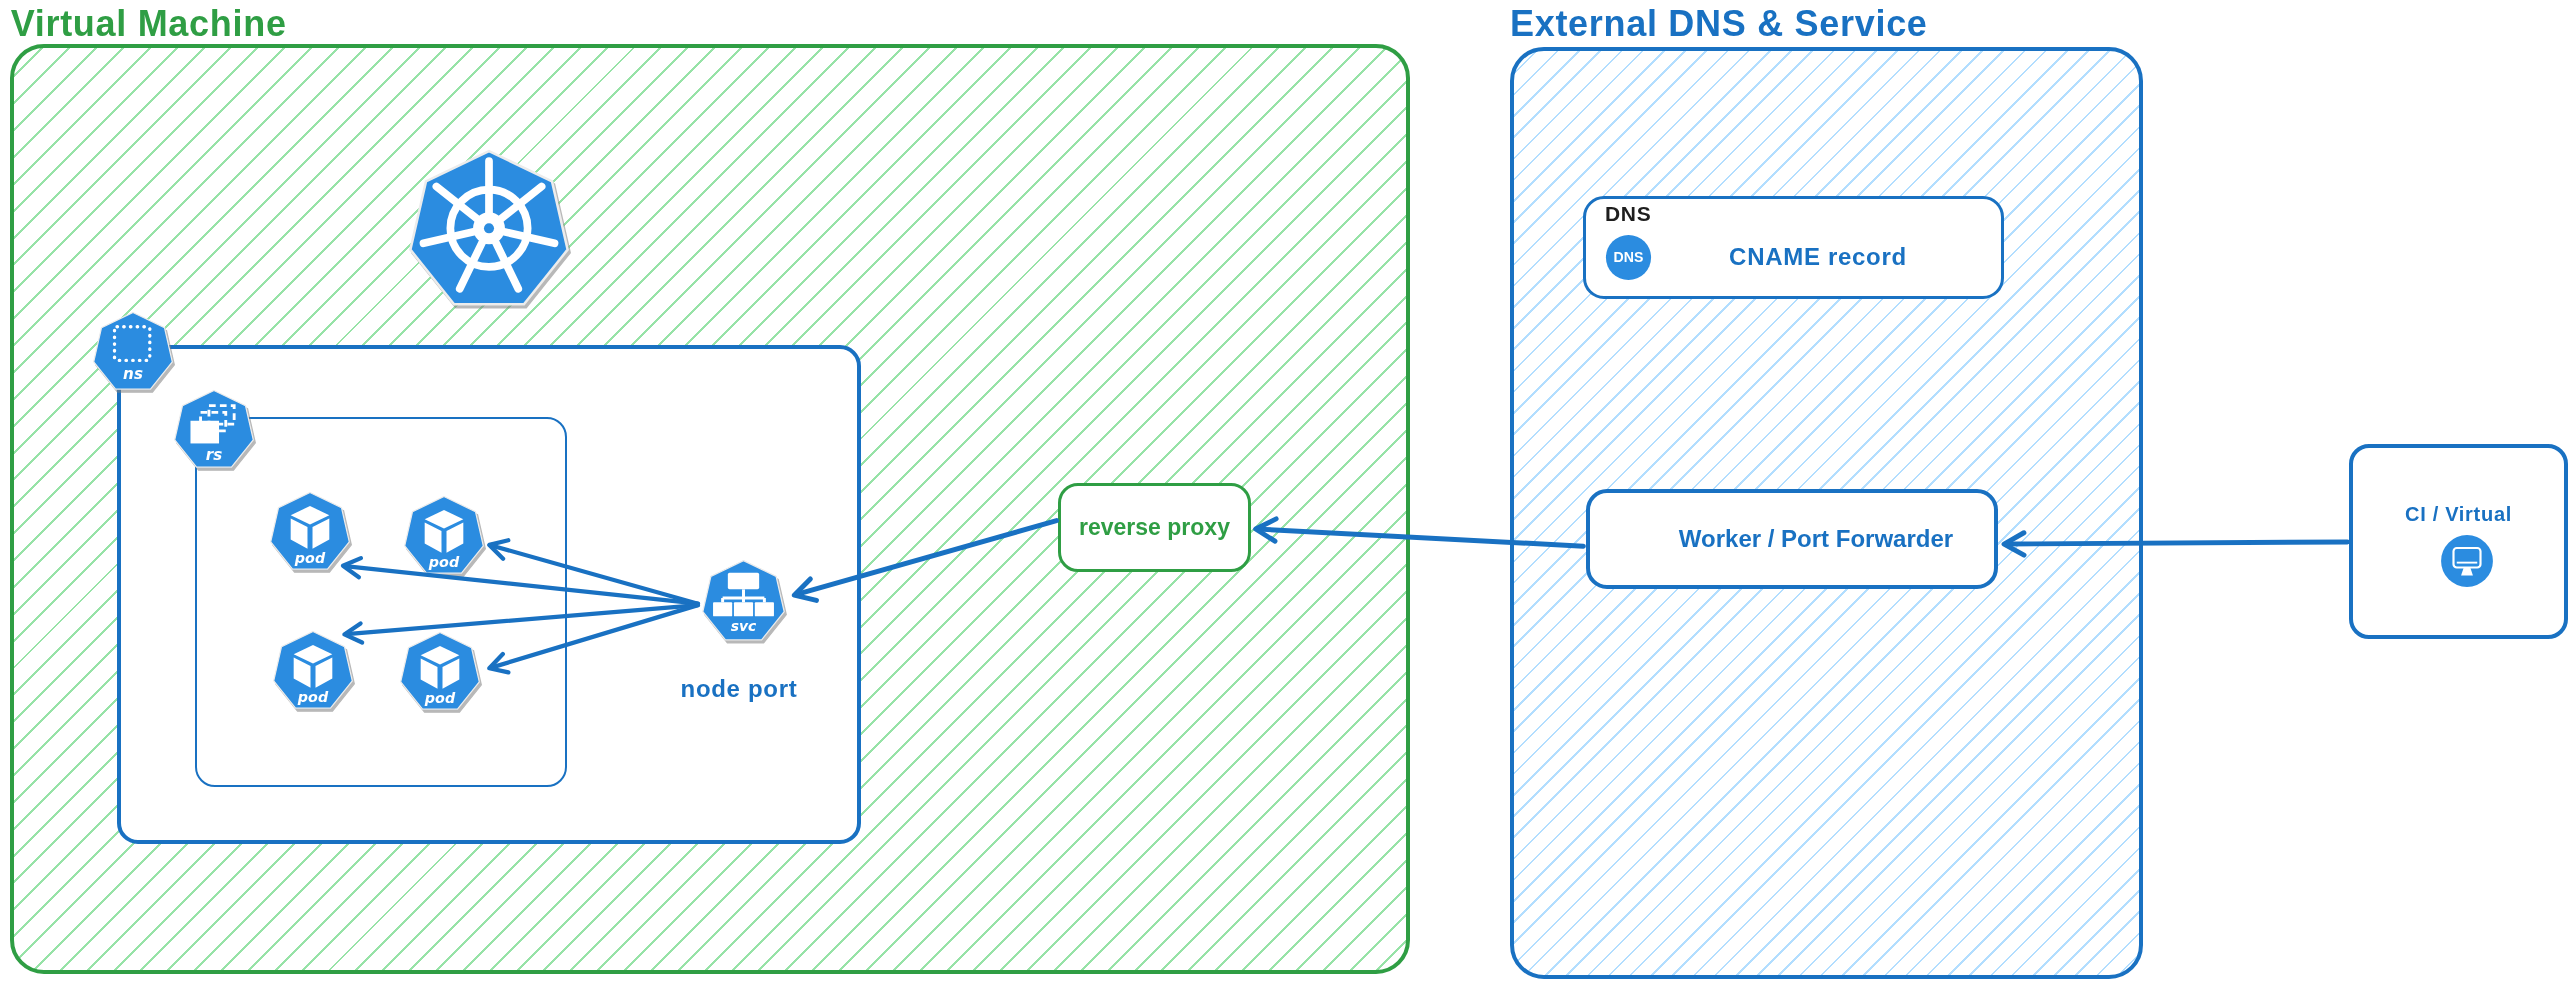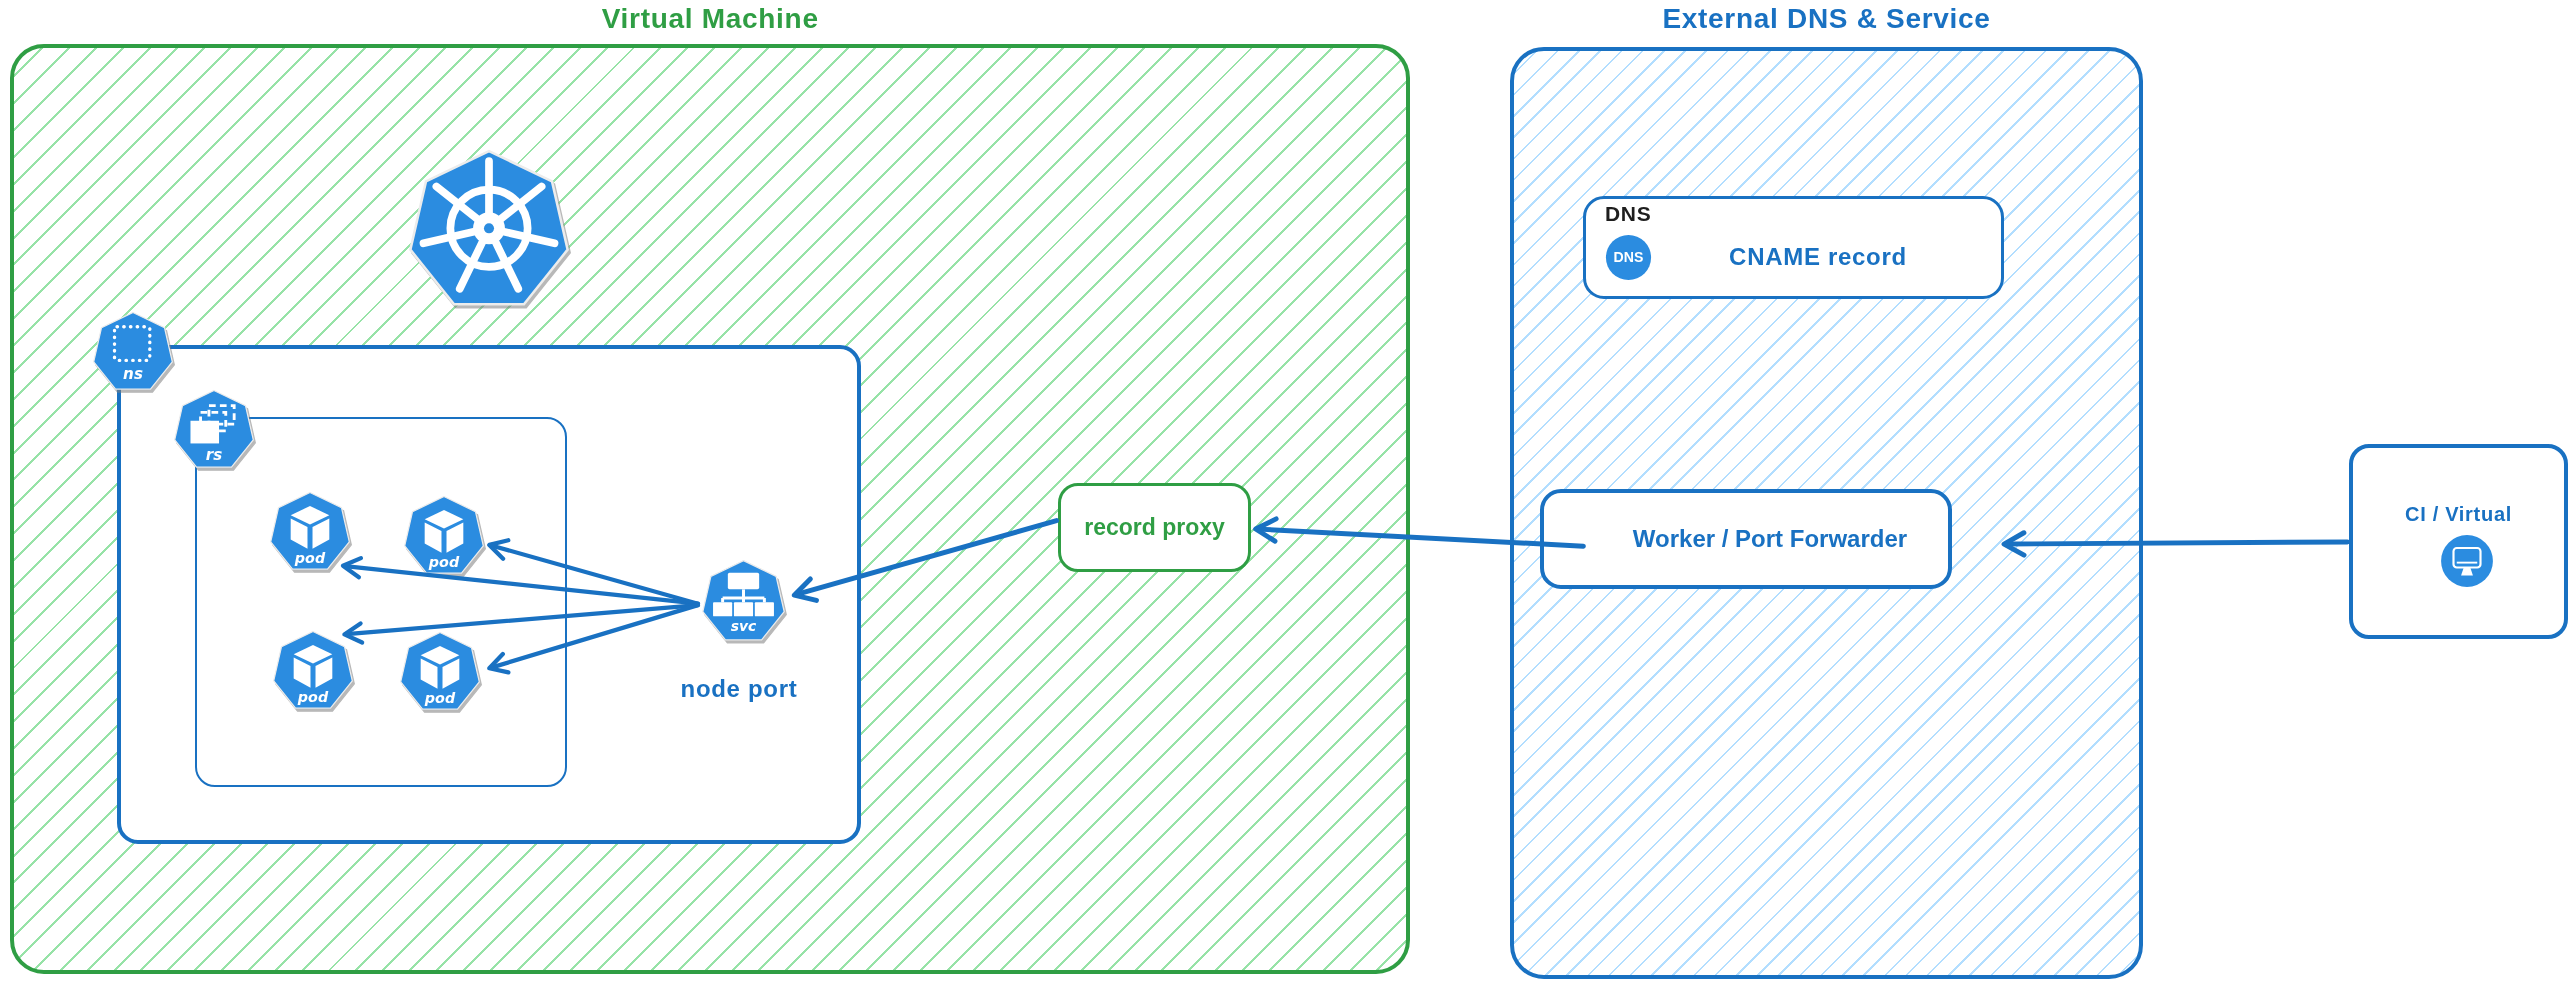--- a/index.html
+++ b/index.html
@@ -12,21 +12,21 @@
   }
   *{box-sizing:border-box;margin:0;padding:0;}
   html,body{background:#ffffff;}
   body{
     font-family:"Liberation Sans","DejaVu Sans",sans-serif;
     width:2576px;height:983px;position:relative;overflow:hidden;
   }
   .abs{position:absolute;}
   
   .group-title{
-    text-align:center;font-size:28px;font-weight:bold;letter-spacing:0.7px;
+    font-size:36px;font-weight:bold;letter-spacing:0.7px;
   }
   .vm-title{left:10.7px;top:2.8px;width:1399px;color:var(--green);}
   .ext-title{left:1510px;top:2.8px;width:633px;color:var(--blue);}
   .vm-box{
     left:10px;top:44px;width:1400px;height:930px;
     border:4.3px solid var(--green);border-radius:34px;
     background:repeating-linear-gradient(135deg,var(--green-hatch) 0 2.1px,transparent 2.1px 19px);
   }
   .ext-box{
     left:1510px;top:47px;width:633px;height:932px;
@@ -45,21 +45,21 @@
   
   .node-box{
     background:#fff;display:flex;align-items:center;justify-content:center;
   }
   .rp-box{
     left:1058px;top:483px;width:193px;height:89px;
     border:3.6px solid var(--green);border-radius:20px;
   }
   .rp-box span{color:var(--green);font-size:23px;font-weight:bold;}
   .worker-box{
-    left:1540px;top:489px;width:412px;height:100px;
+    left:1586px;top:489px;width:412px;height:100px;
     border:4.3px solid var(--blue);border-radius:21px;padding-left:48px;
   }
   .worker-box span{color:var(--blue);font-size:24px;font-weight:bold;}
   .dns-box{
     left:1583px;top:196px;width:421px;height:103px;background:#fff;
     border:3.6px solid var(--blue);border-radius:21px;
   }
   .dns-tag{left:1605px;top:202px;font-size:21px;font-weight:bold;color:var(--ink);letter-spacing:0.7px;}
   .dns-circle{left:1605px;top:234px;width:47px;height:47px;}
   .cname-label{left:1676px;top:243px;width:284px;text-align:center;
@@ -183,21 +183,21 @@
     </g>
     <rect x="15" y="51" width="22" height="16" rx="1" fill="#fff"></rect>
     <rect x="39" y="51" width="22" height="16" rx="1" fill="#fff"></rect>
     <rect x="63" y="51" width="22" height="16" rx="1" fill="#fff"></rect>
   </g>
   <text class="icon-label" x="50" y="84" font-size="16" text-anchor="middle">svc</text>
 </svg>
 <div class="abs node-port-label">node port</div>
 
 <div class="abs node-box rp-box">
-  <span>record proxy</span>
+  <span>reverse proxy</span>
 </div>
 
 <div class="abs dns-box"></div>
 <div class="abs dns-tag">DNS</div>
 <svg class="abs dns-circle" viewBox="0 0 100 100">
   <circle cx="50" cy="50" r="48" fill="var(--icon-blue)"></circle>
   <text x="50" y="60" font-size="30" font-weight="bold" fill="#fff" text-anchor="middle" font-family="Liberation Sans, sans-serif">DNS</text>
 </svg>
 <div class="abs cname-label">CNAME record</div>
 

